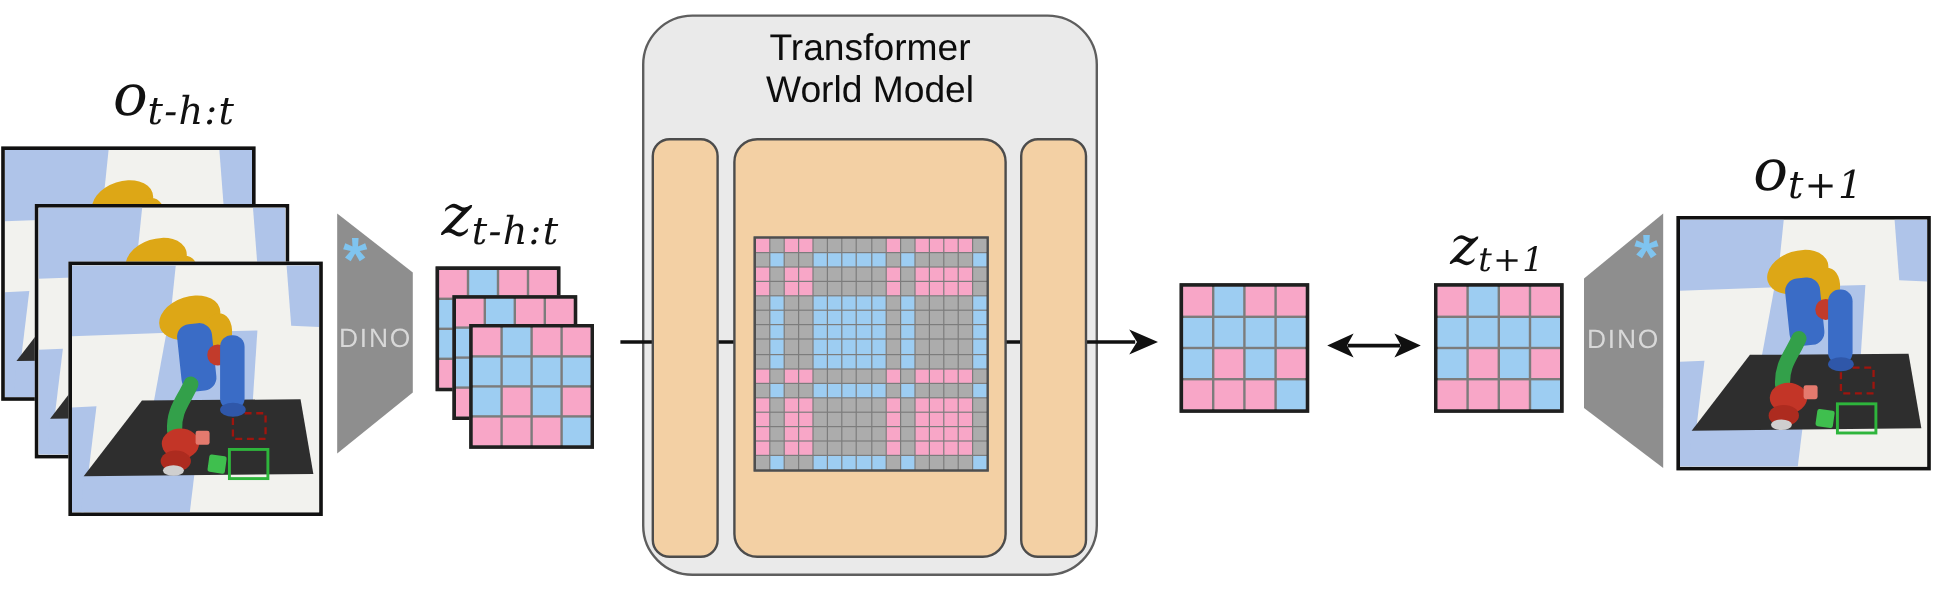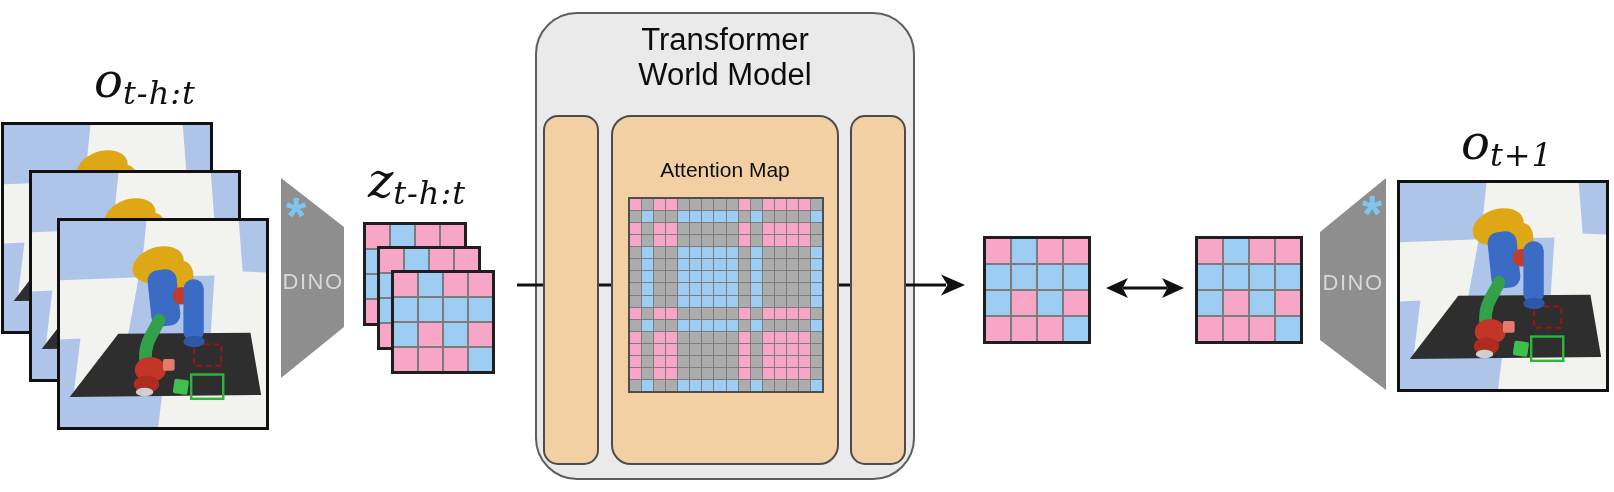--- a/index.html
+++ b/index.html
@@ -183,21 +183,20 @@
 
   <div class="panel col" style="left:543px;"></div>
   <div class="panel center"></div>
   <div class="panel col" style="left:850px;"></div>
 
   <div class="twm-title">
     <div>Transformer</div>
     <div>World Model</div>
   </div>
 
-  <div class="attn-title">Attention Map</div>
   <div class="attn-grid" style="grid-template-columns: repeat(16, 1fr);">
       <div class="cell" style="background: rgb(248, 166, 199);"></div>
       <div class="cell" style="background: rgb(172, 172, 172);"></div>
       <div class="cell" style="background: rgb(248, 166, 199);"></div>
       <div class="cell" style="background: rgb(248, 166, 199);"></div>
       <div class="cell" style="background: rgb(172, 172, 172);"></div>
       <div class="cell" style="background: rgb(172, 172, 172);"></div>
       <div class="cell" style="background: rgb(172, 172, 172);"></div>
       <div class="cell" style="background: rgb(172, 172, 172);"></div>
       <div class="cell" style="background: rgb(172, 172, 172);"></div>
@@ -463,20 +462,23 @@
       <div class="cell" style="background: rgb(248, 166, 199);"></div>
       <div class="cell" style="background: rgb(157, 205, 242);"></div>
       <div class="cell" style="background: rgb(248, 166, 199);"></div>
       <div class="cell" style="background: rgb(248, 166, 199);"></div>
       <div class="cell" style="background: rgb(248, 166, 199);"></div>
       <div class="cell" style="background: rgb(248, 166, 199);"></div>
       <div class="cell" style="background: rgb(157, 205, 242);"></div>
     </div>
 
 
+  <div class="mlabel small" style="left:1187px;top:184px;width:122px;">
+    <span class="mbase">z</span><span class="msub">t+1</span>
+  </div>
   <div class="zgrid big" style="left: 1195px; top: 236px; grid-template-columns: repeat(4, 1fr);">
       <div class="cell" style="background: rgb(248, 166, 199);"></div>
       <div class="cell" style="background: rgb(157, 205, 242);"></div>
       <div class="cell" style="background: rgb(248, 166, 199);"></div>
       <div class="cell" style="background: rgb(248, 166, 199);"></div>
       <div class="cell" style="background: rgb(157, 205, 242);"></div>
       <div class="cell" style="background: rgb(157, 205, 242);"></div>
       <div class="cell" style="background: rgb(157, 205, 242);"></div>
       <div class="cell" style="background: rgb(157, 205, 242);"></div>
       <div class="cell" style="background: rgb(157, 205, 242);"></div>

